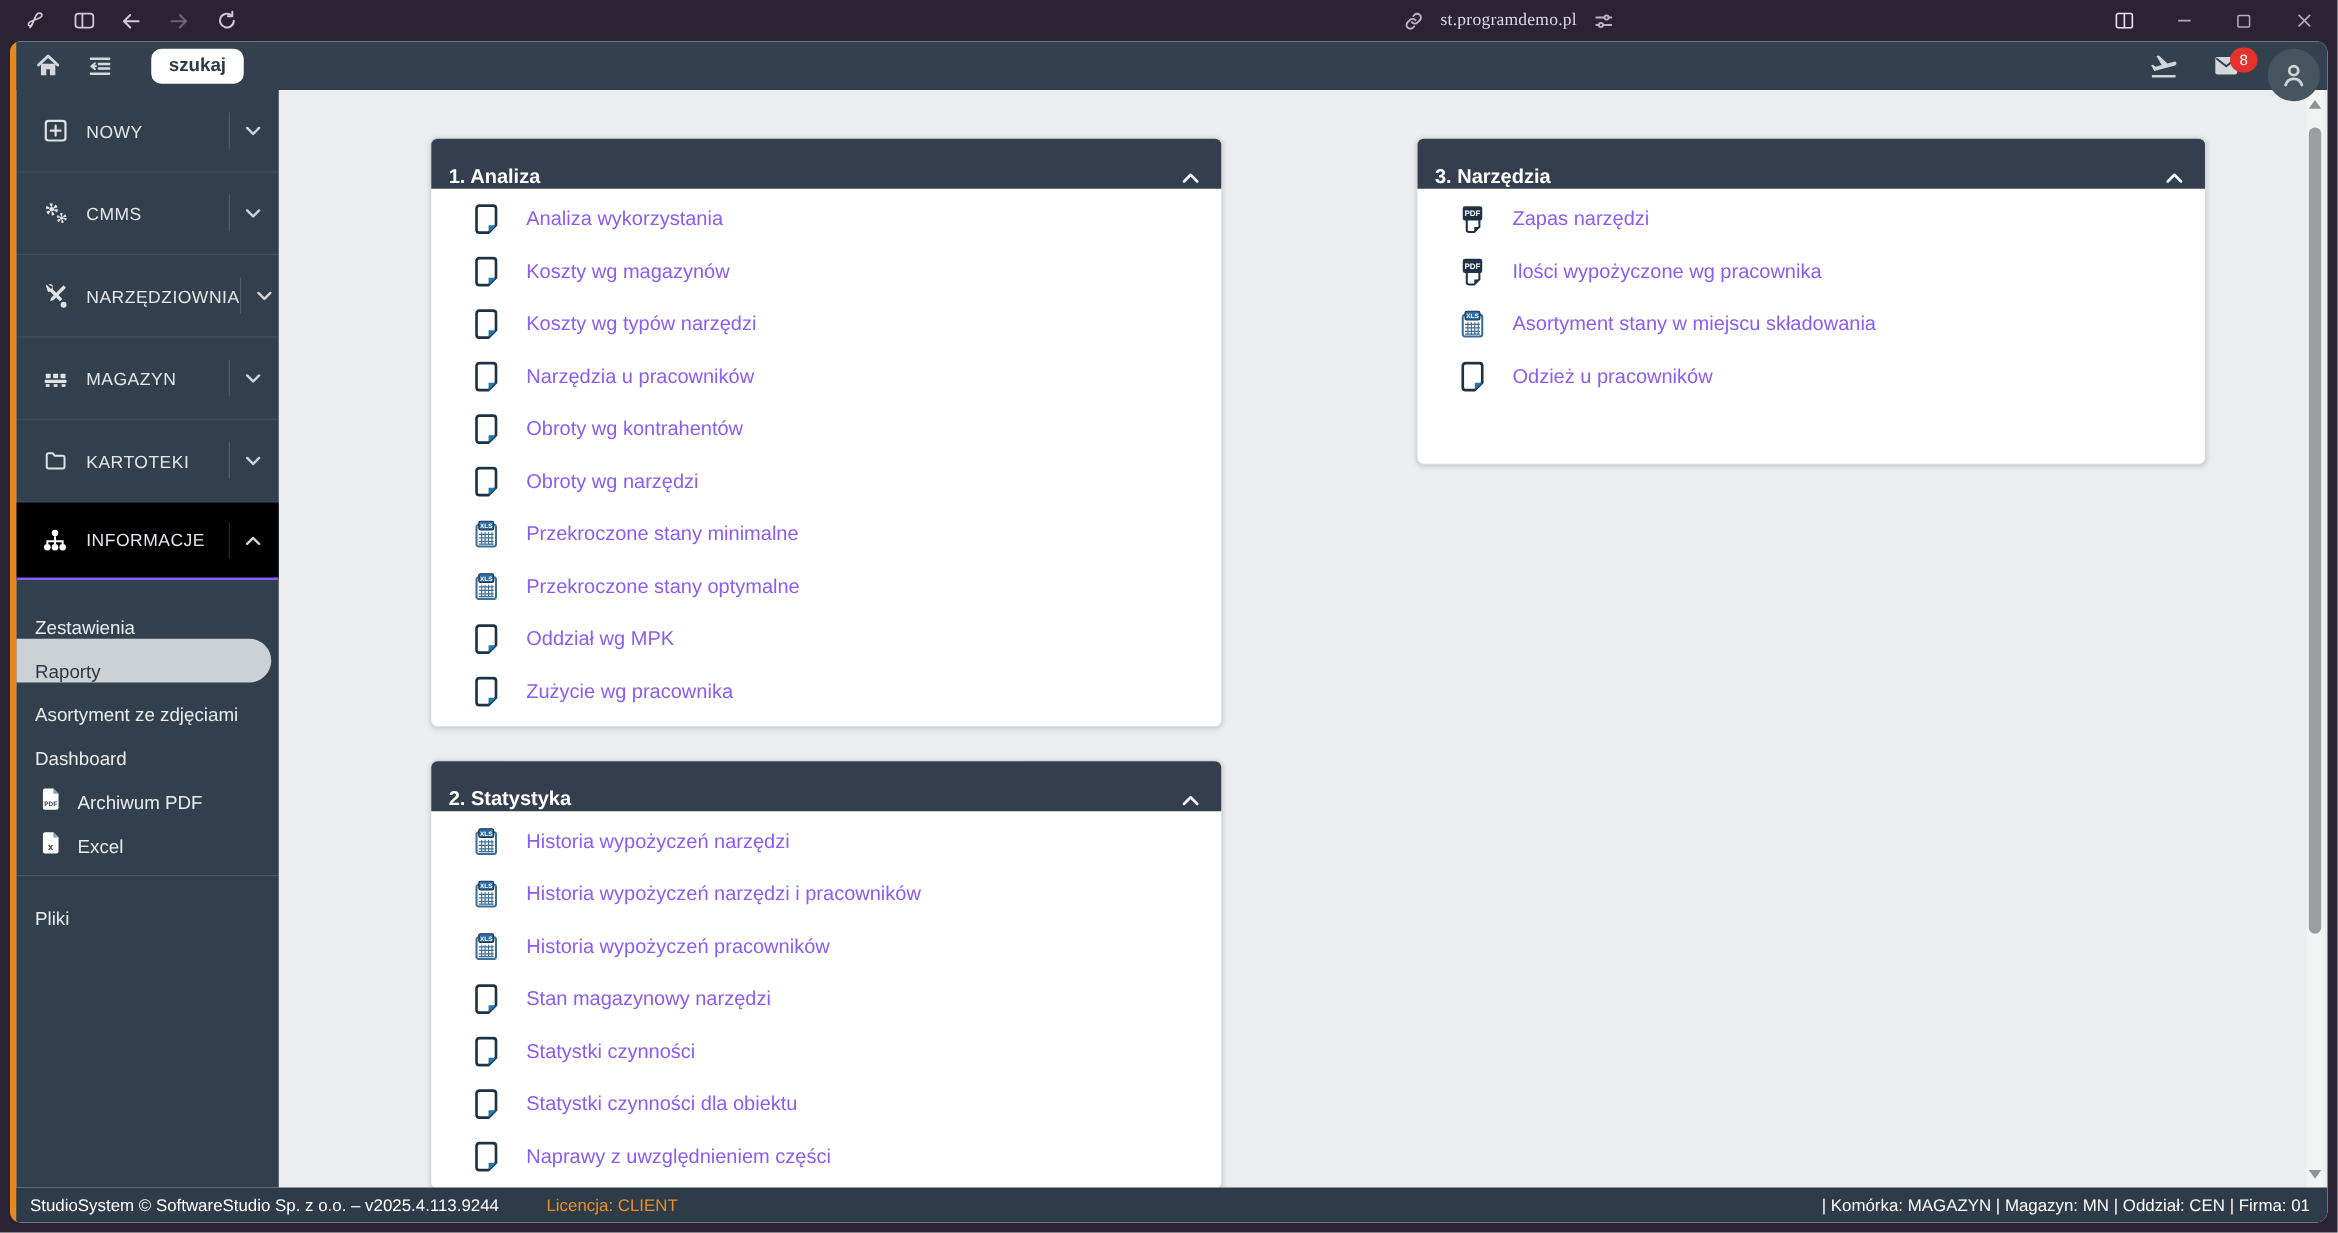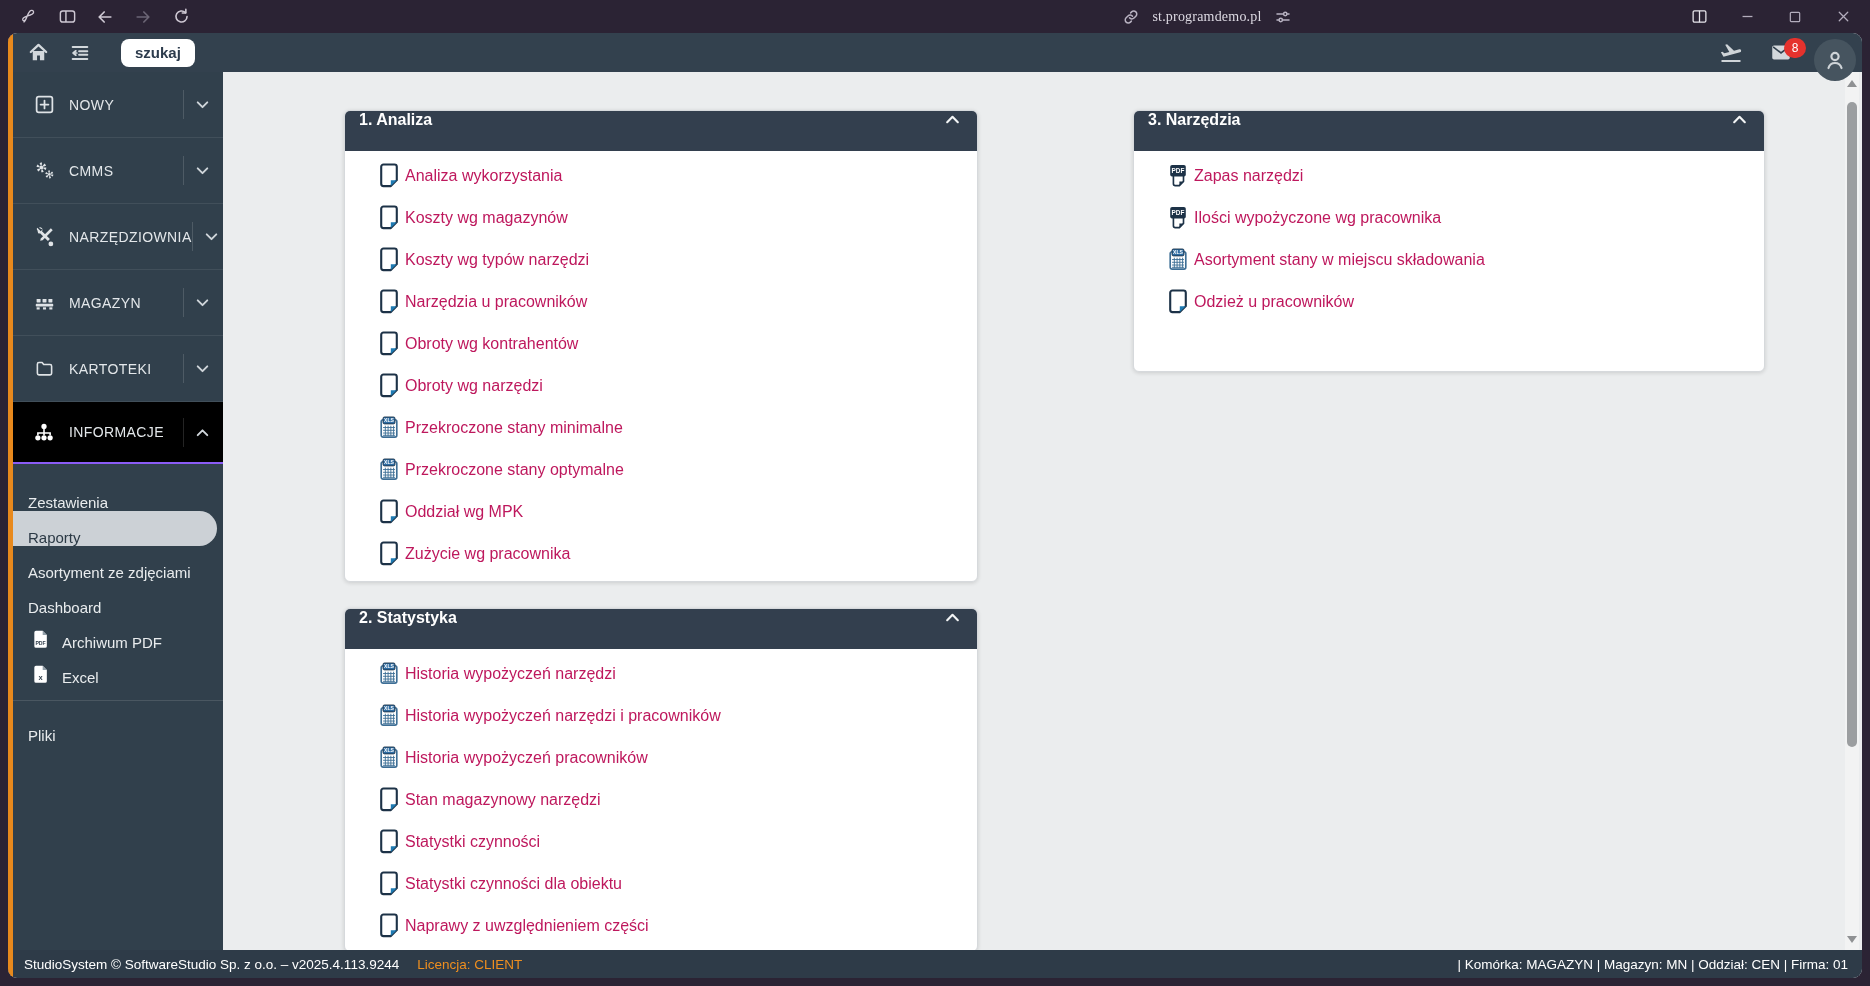--- a/index.html
+++ b/index.html
@@ -55,43 +55,43 @@
   }
   .sub-item .fic{width:26px;display:flex;justify-content:center;margin-right:8px;flex:0 0 auto;}
   .sub-item.active{background:#ccd1d6;color:#2b3945;border-radius:0 18px 18px 0;margin-right:6px;}
   .sub-divider{height:1px;background:rgba(255,255,255,.12);margin:14px 0 8px 0;}
   
   .panel{position:absolute;background:#fff;border:1px solid #d6d9dc;border-radius:6px;box-shadow:0 1px 4px rgba(0,0,0,.14);}
   .panel-1{left:336px;top:77px;width:632px;height:470px;}
   .panel-2{left:336px;top:575px;width:632px;height:342px;}
   .panel-3{left:1125px;top:77px;width:630px;height:260px;}
   .panel-header{
-    height:40px;background:#333f4e;border-radius:5px 5px 0 0;display:flex;align-items:flex-start;
+    height:40px;background:#333f4e;border-radius:5px 5px 0 0;display:flex;align-items:flex-end;
     color:#fff;font-size:16px;font-weight:bold;padding:0 16px 0 14px;cursor:pointer;
   }
   .panel-header .ptitle{flex:1;}
   .panel-body{padding-top:4px;}
   .report-item{height:42px;display:flex;align-items:center;padding-left:28px;cursor:pointer;}
   .report-item .ric{width:32px;display:flex;justify-content:center;flex:0 0 auto;}
-  .report-item .rlabel{margin-left:0;font-size:16px;color:#be185d;white-space:nowrap;}
+  .report-item .rlabel{margin-left:16px;font-size:16px;color:#8b5cf6;white-space:nowrap;}
   
   .scrollbar{position:absolute;right:3px;top:39px;bottom:28px;width:14px;background:#f2f3f3;z-index:25;}
   .sb-arrow{position:absolute;left:0;width:14px;height:14px;display:flex;align-items:center;justify-content:center;}
   .sb-arrow.up{top:4px;}
   .sb-arrow.down{bottom:4px;}
   .sb-arrow .tri{width:0;height:0;border-left:5px solid transparent;border-right:5px solid transparent;}
   .sb-arrow.up .tri{border-bottom:7px solid #8f9193;}
   .sb-arrow.down .tri{border-top:7px solid #8f9193;}
   .sb-thumb{position:absolute;left:2px;width:10px;top:30px;height:645px;background:#9b9ea0;border-radius:6px;}
   
   .statusbar{
     position:absolute;left:0;right:0;bottom:0;height:28px;background:#2e3b48;z-index:35;
     display:flex;align-items:center;color:#fff;font-size:13.5px;padding:0 14px 0 16px;box-sizing:border-box;
   }
-  .status-left{display:flex;align-items:center;gap:18px;}
+  .status-left{display:flex;align-items:center;gap:38px;}
   .status-license{color:#ef8f1f;}
   .status-right{margin-left:auto;}
   .ic{display:inline-flex;align-items:center;justify-content:center;}
 </style>
 </head>
 <body>
 
 <div class="chrome">
   <div class="chrome-left">
     <span class="cbtn">

